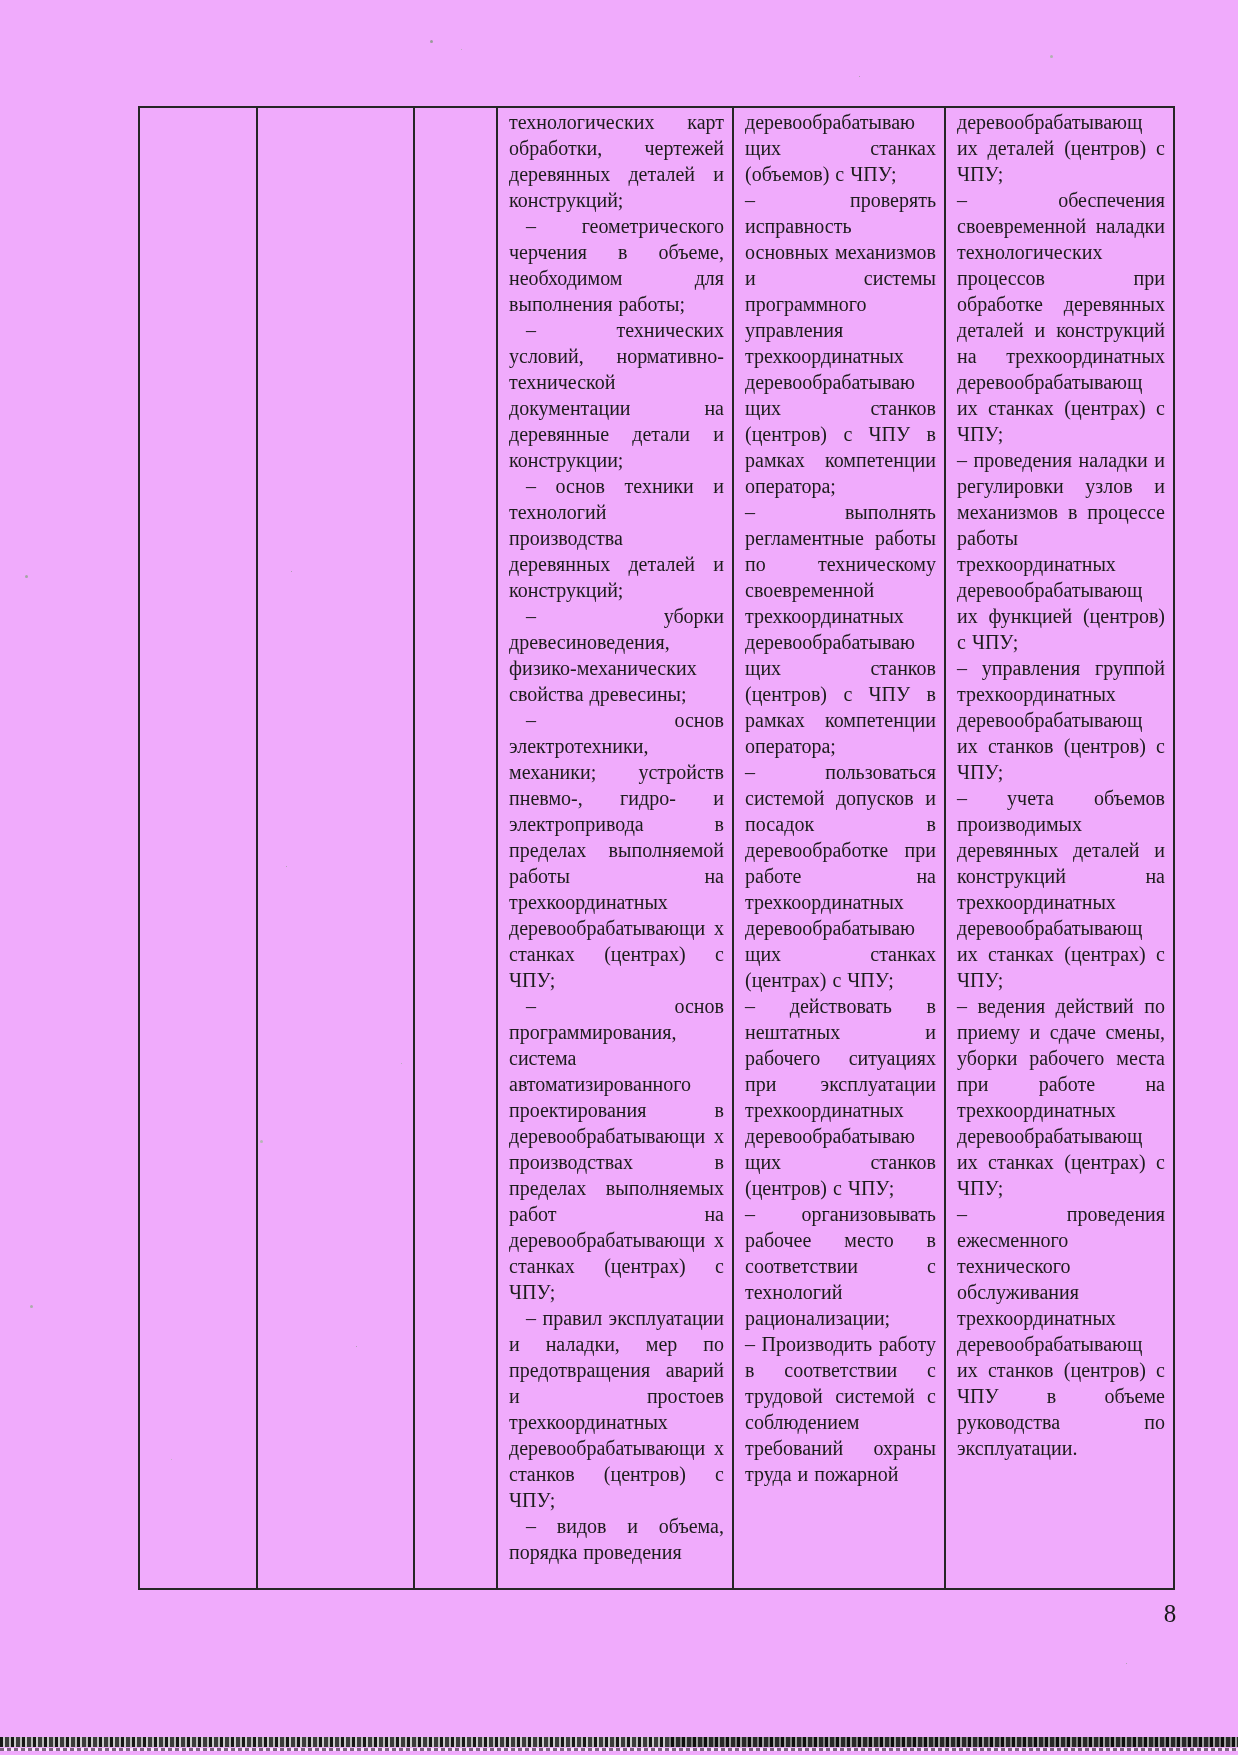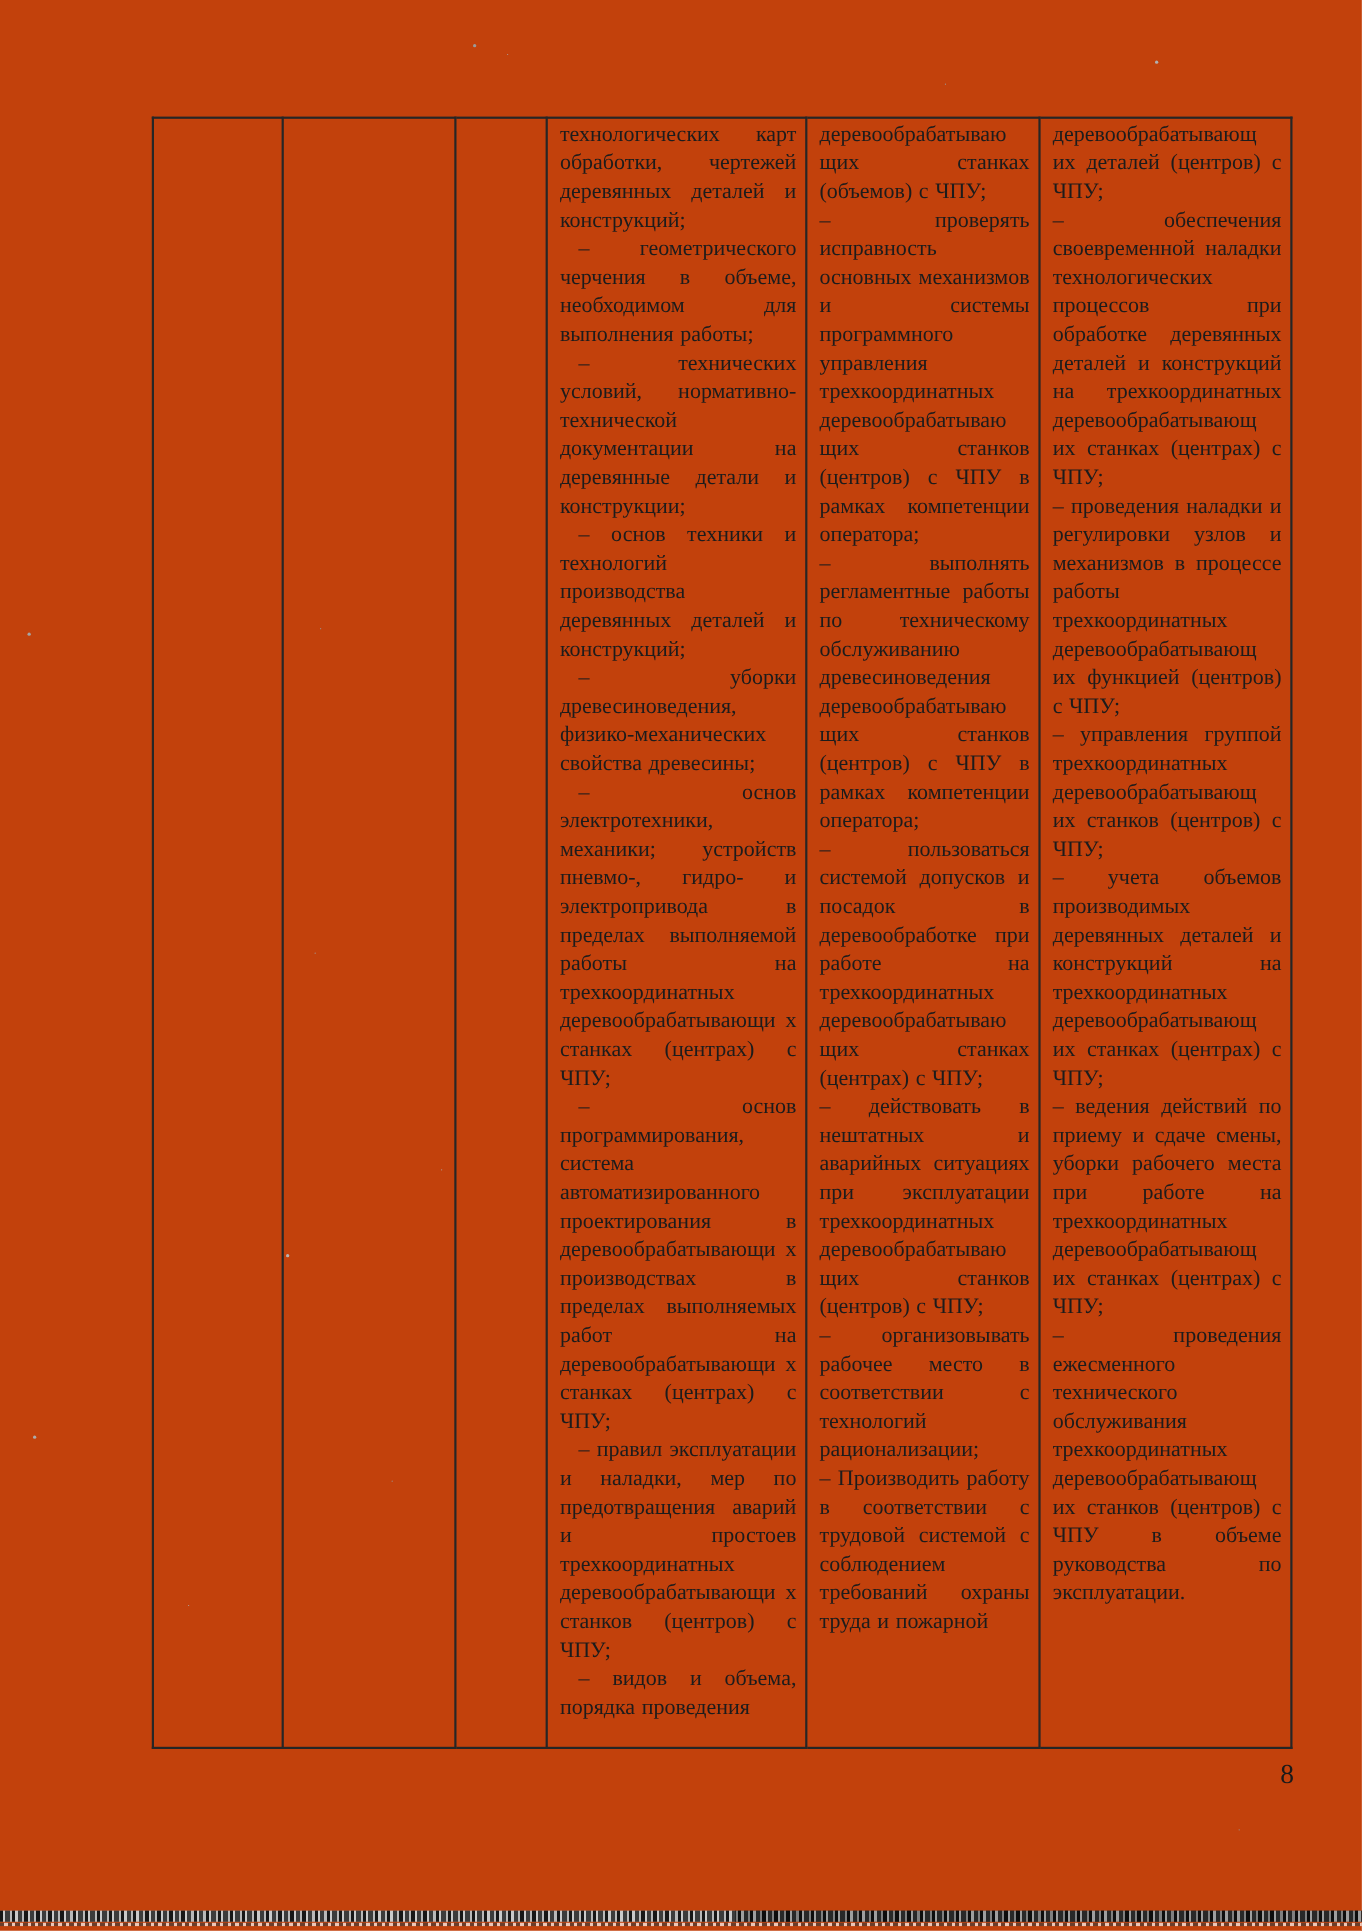--- a/index.html
+++ b/index.html
@@ -4,21 +4,21 @@
 <style>
   html, body { margin: 0; padding: 0; }
   body {
     width: 1238px; height: 1755px;
     background: #ffffff;
     font-family: "Liberation Serif", "DejaVu Serif", serif;
     color: #1c1c1c;
     position: relative;
     overflow: hidden;
   }
-  .sheet { position: absolute; inset: 0; background: #c2410c; }
+  .sheet { position: absolute; inset: 0; background: #f0abfc; }
 
   table.doc-table {
     position: absolute;
     left: 138px; top: 106px;
     width: 1035px; height: 1484px;
     border-collapse: collapse;
     table-layout: fixed;
   }
   table.doc-table td {
     border: 2px solid #262626;
@@ -118,23 +118,23 @@
             <p>– основ техники и технологий производства деревянных деталей и конструкций;</p>
             <p>– уборки древесиноведения, физико-механических свойства древесины;</p>
             <p>– основ электротехники, механики; устройств пневмо-, гидро- и электропривода в пределах выполняемой работы на трехкоординатных деревообрабатывающи х станках (центрах) с ЧПУ;</p>
             <p>– основ программирования, система автоматизированного проектирования в деревообрабатывающи х производствах в пределах выполняемых работ на деревообрабатывающи х станках (центрах) с ЧПУ;</p>
             <p>– правил эксплуатации и наладки, мер по предотвращения аварий и простоев трехкоординатных деревообрабатывающи х станков (центров) с ЧПУ;</p>
             <p>– видов и объема, порядка проведения</p>
           </td>
       <td class="text-cell">
             <p>деревообрабатываю щих станках (объемов) с ЧПУ;</p>
             <p>– проверять исправность основных механизмов и системы программного управления трехкоординатных деревообрабатываю щих станков (центров) с ЧПУ в рамках компетенции оператора;</p>
-            <p>– выполнять регламентные работы по техническому обслуживанию древесиноведения деревообрабатываю щих станков (центров) с ЧПУ в рамках компетенции оператора;</p>
+            <p>– выполнять регламентные работы по техническому своевременной трехкоординатных деревообрабатываю щих станков (центров) с ЧПУ в рамках компетенции оператора;</p>
             <p>– пользоваться системой допусков и посадок в деревообработке при работе на трехкоординатных деревообрабатываю щих станках (центрах) с ЧПУ;</p>
-            <p>– действовать в нештатных и аварийных ситуациях при эксплуатации трехкоординатных деревообрабатываю щих станков (центров) с ЧПУ;</p>
+            <p>– действовать в нештатных и рабочего ситуациях при эксплуатации трехкоординатных деревообрабатываю щих станков (центров) с ЧПУ;</p>
             <p>– организовывать рабочее место в соответствии с технологий рационализации;</p>
             <p>– Производить работу в соответствии с трудовой системой с соблюдением требований охраны труда и пожарной</p>
           </td>
       <td class="text-cell">
             <p>деревообрабатывающ их деталей (центров) с ЧПУ;</p>
             <p>– обеспечения своевременной наладки технологических процессов при обработке деревянных деталей и конструкций на трехкоординатных деревообрабатывающ их станках (центрах) с ЧПУ;</p>
             <p>– проведения наладки и регулировки узлов и механизмов в процессе работы трехкоординатных деревообрабатывающ их функцией (центров) с ЧПУ;</p>
             <p>– управления группой трехкоординатных деревообрабатывающ их станков (центров) с ЧПУ;</p>
             <p>– учета объемов производимых деревянных деталей и конструкций на трехкоординатных деревообрабатывающ их станках (центрах) с ЧПУ;</p>
             <p>– ведения действий по приему и сдаче смены, уборки рабочего места при работе на трехкоординатных деревообрабатывающ их станках (центрах) с ЧПУ;</p>

